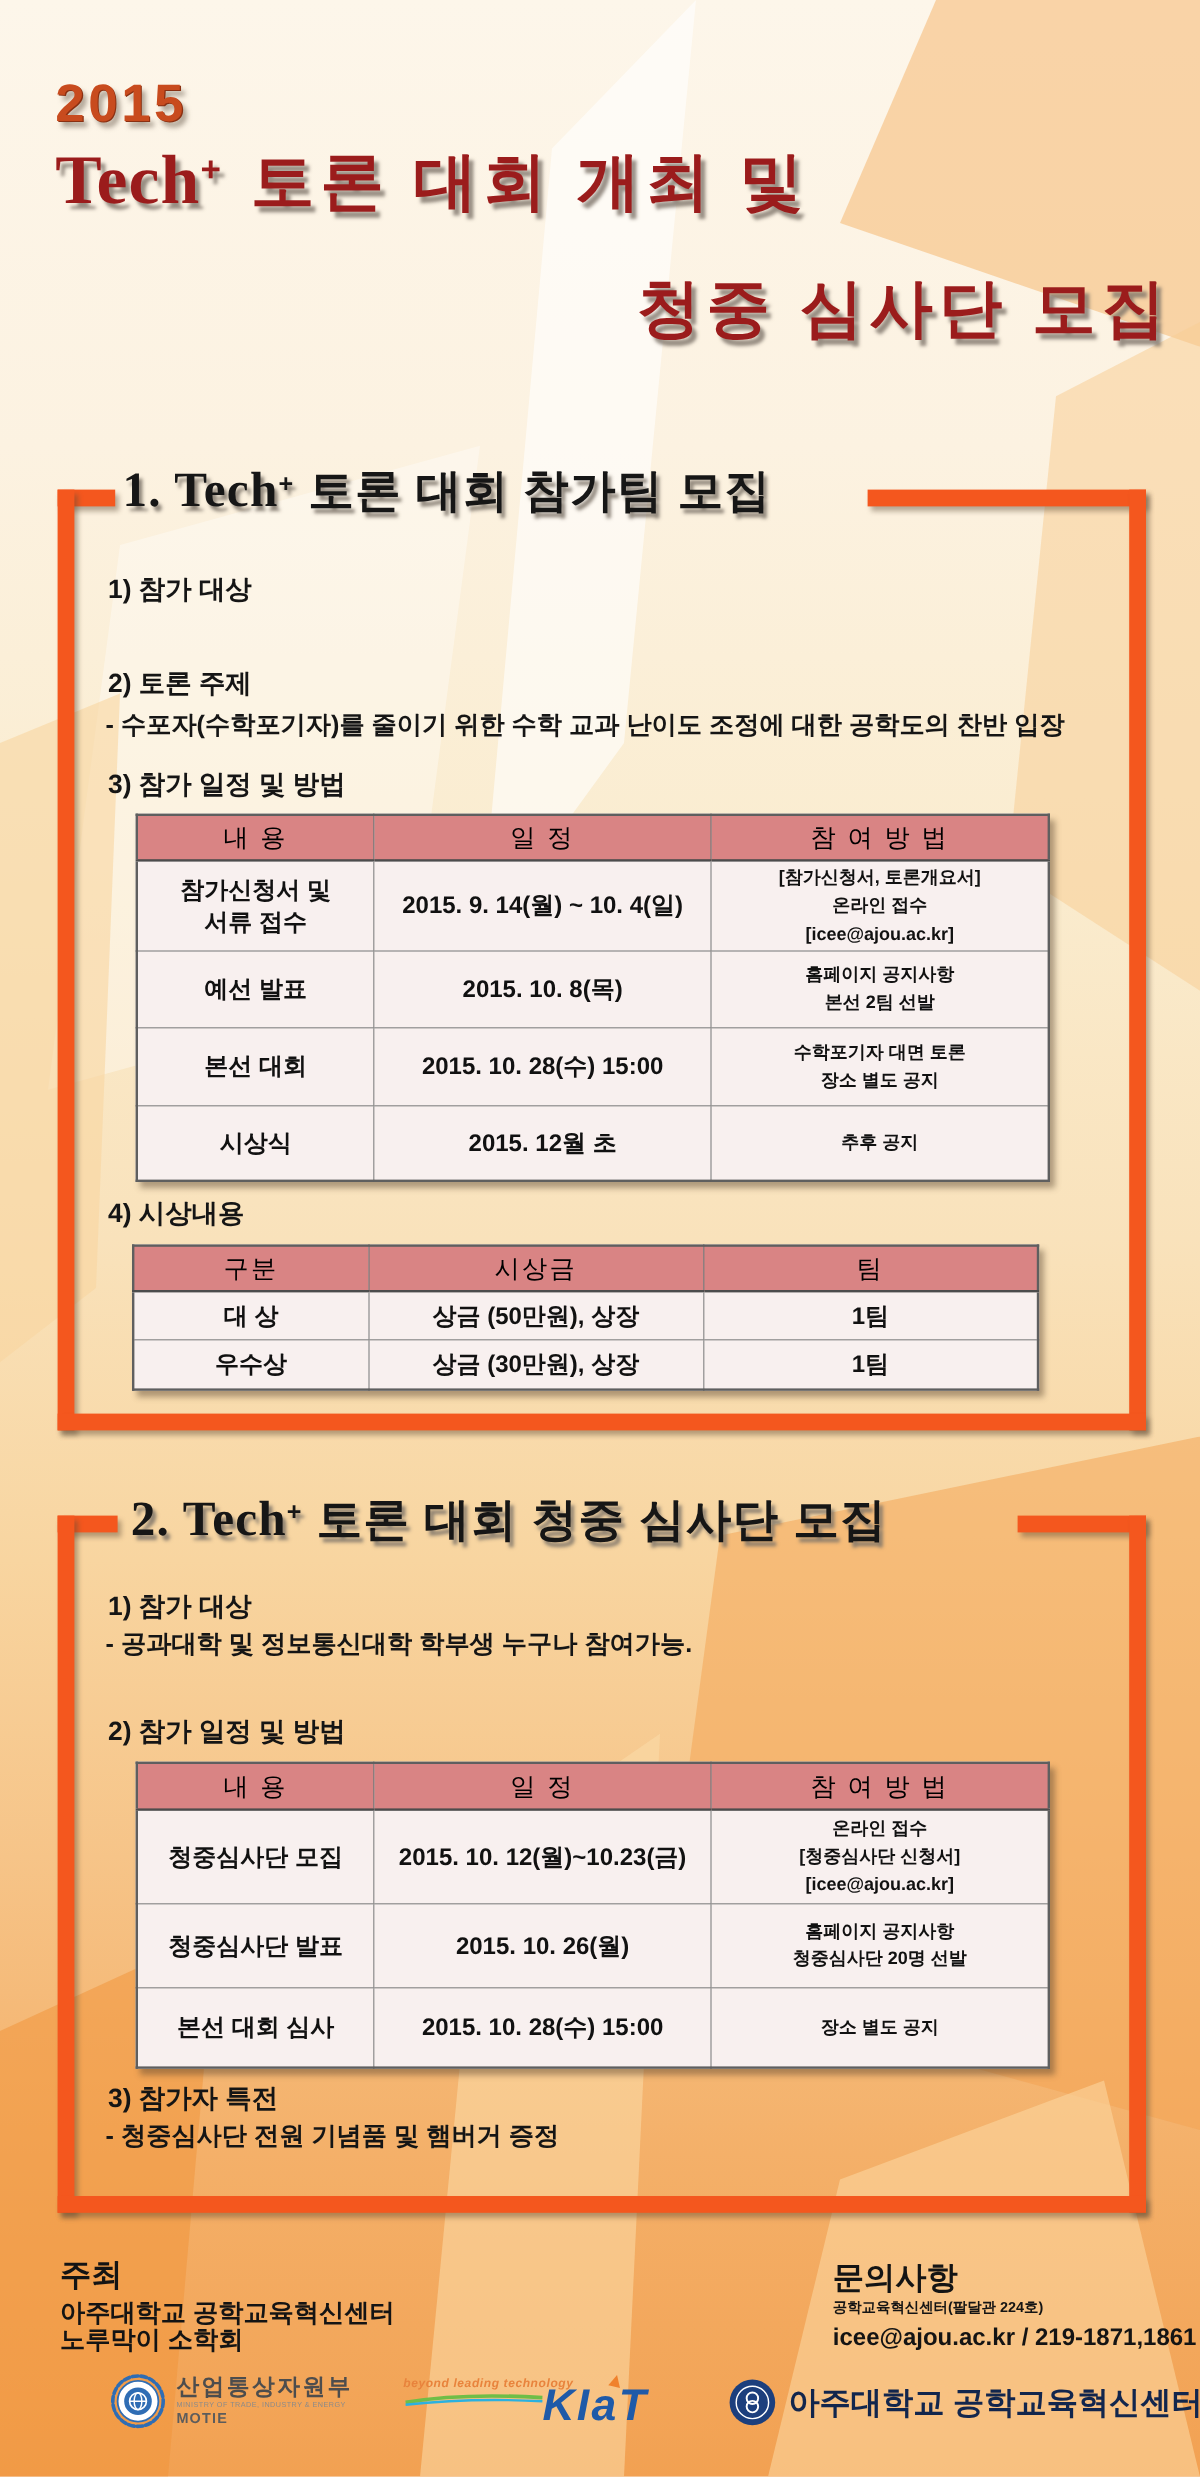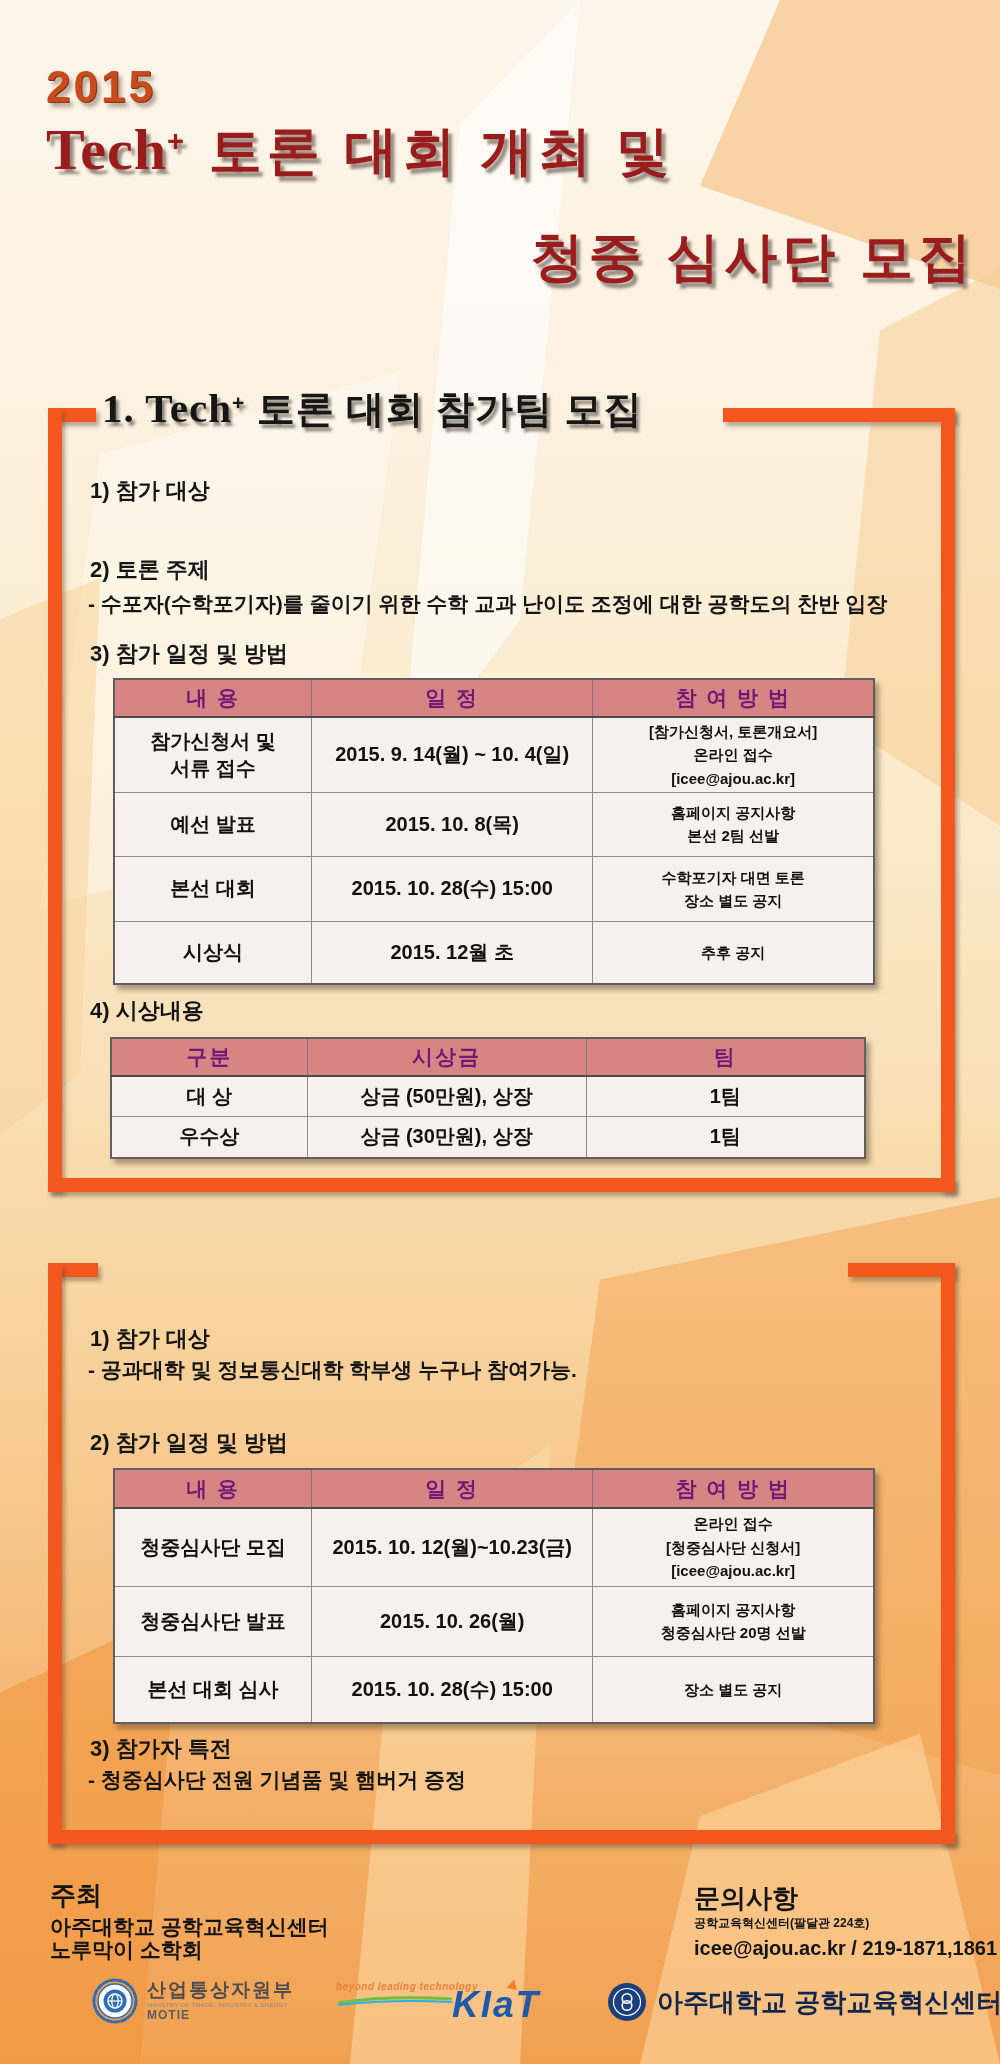--- a/index.html
+++ b/index.html
@@ -34,21 +34,21 @@
   .item-heading{position:absolute;font-size:22px;font-weight:700;white-space:nowrap;}
   .item-body{position:absolute;font-size:21px;font-weight:600;white-space:nowrap;}
   
   table.tbl{
     position:absolute;border-collapse:collapse;table-layout:fixed;
     background:#f8f0ef;border:2px solid #5f5f5f;
     box-shadow:4px 5px 5px rgba(85,65,45,.45);
   }
   .tbl th{
     background:#d98484;border:1px solid #7a7a7a;border-bottom:2px solid #4c4c4c;
-    font-size:21px;font-weight:700;color:#701a75;letter-spacing:2px;padding:2px;
+    font-size:21px;font-weight:400;color:#000000;letter-spacing:2px;padding:2px;
   }
   .tbl td{
     border:1px solid #8c8c8c;text-align:center;vertical-align:middle;
     font-weight:700;color:#111;padding:2px 4px;
   }
   .tbl td.c,.tbl td.d{font-size:20px;}
   .tbl td.m{font-size:15px;line-height:1.55;}
   .pre{white-space:pre-line;}
   
   .foot-label{position:absolute;font-size:26px;font-weight:800;color:#141414;}
@@ -179,20 +179,21 @@
     </table>
   </section>
 
   <section class="box" style="left:48px;top:1263px;width:907px;height:581px;">
     <div class="seg" style="left:0;top:0;width:50px;height:14px;"></div>
     <div class="seg" style="left:800px;top:0;width:107px;height:14px;"></div>
     <div class="seg" style="left:0;top:0;width:14px;height:581px;"></div>
     <div class="seg" style="left:893px;top:0;width:14px;height:581px;"></div>
     <div class="seg" style="left:0;top:567px;width:907px;height:14px;"></div>
 
+    <h2 class="box-title" style="left:61px;top:-22px;"><span class="latin">2. Tech</span><sup>+</sup><span> 토론 대회 청중 심사단 모집</span></h2>
 
     <div class="item-heading" style="left:42px;top:61px;">1) 참가 대상</div>
     <div class="item-body" style="left:40px;top:93px;">- 공과대학 및 정보통신대학 학부생 누구나 참여가능.</div>
     <div class="item-heading" style="left:42px;top:165px;">2) 참가 일정 및 방법</div>
 
     <table class="tbl" style="left:65px;top:205px;width:762px;">
       <colgroup>
           <col style="width:26%">
           <col style="width:37%">
           <col style="width:37%">

